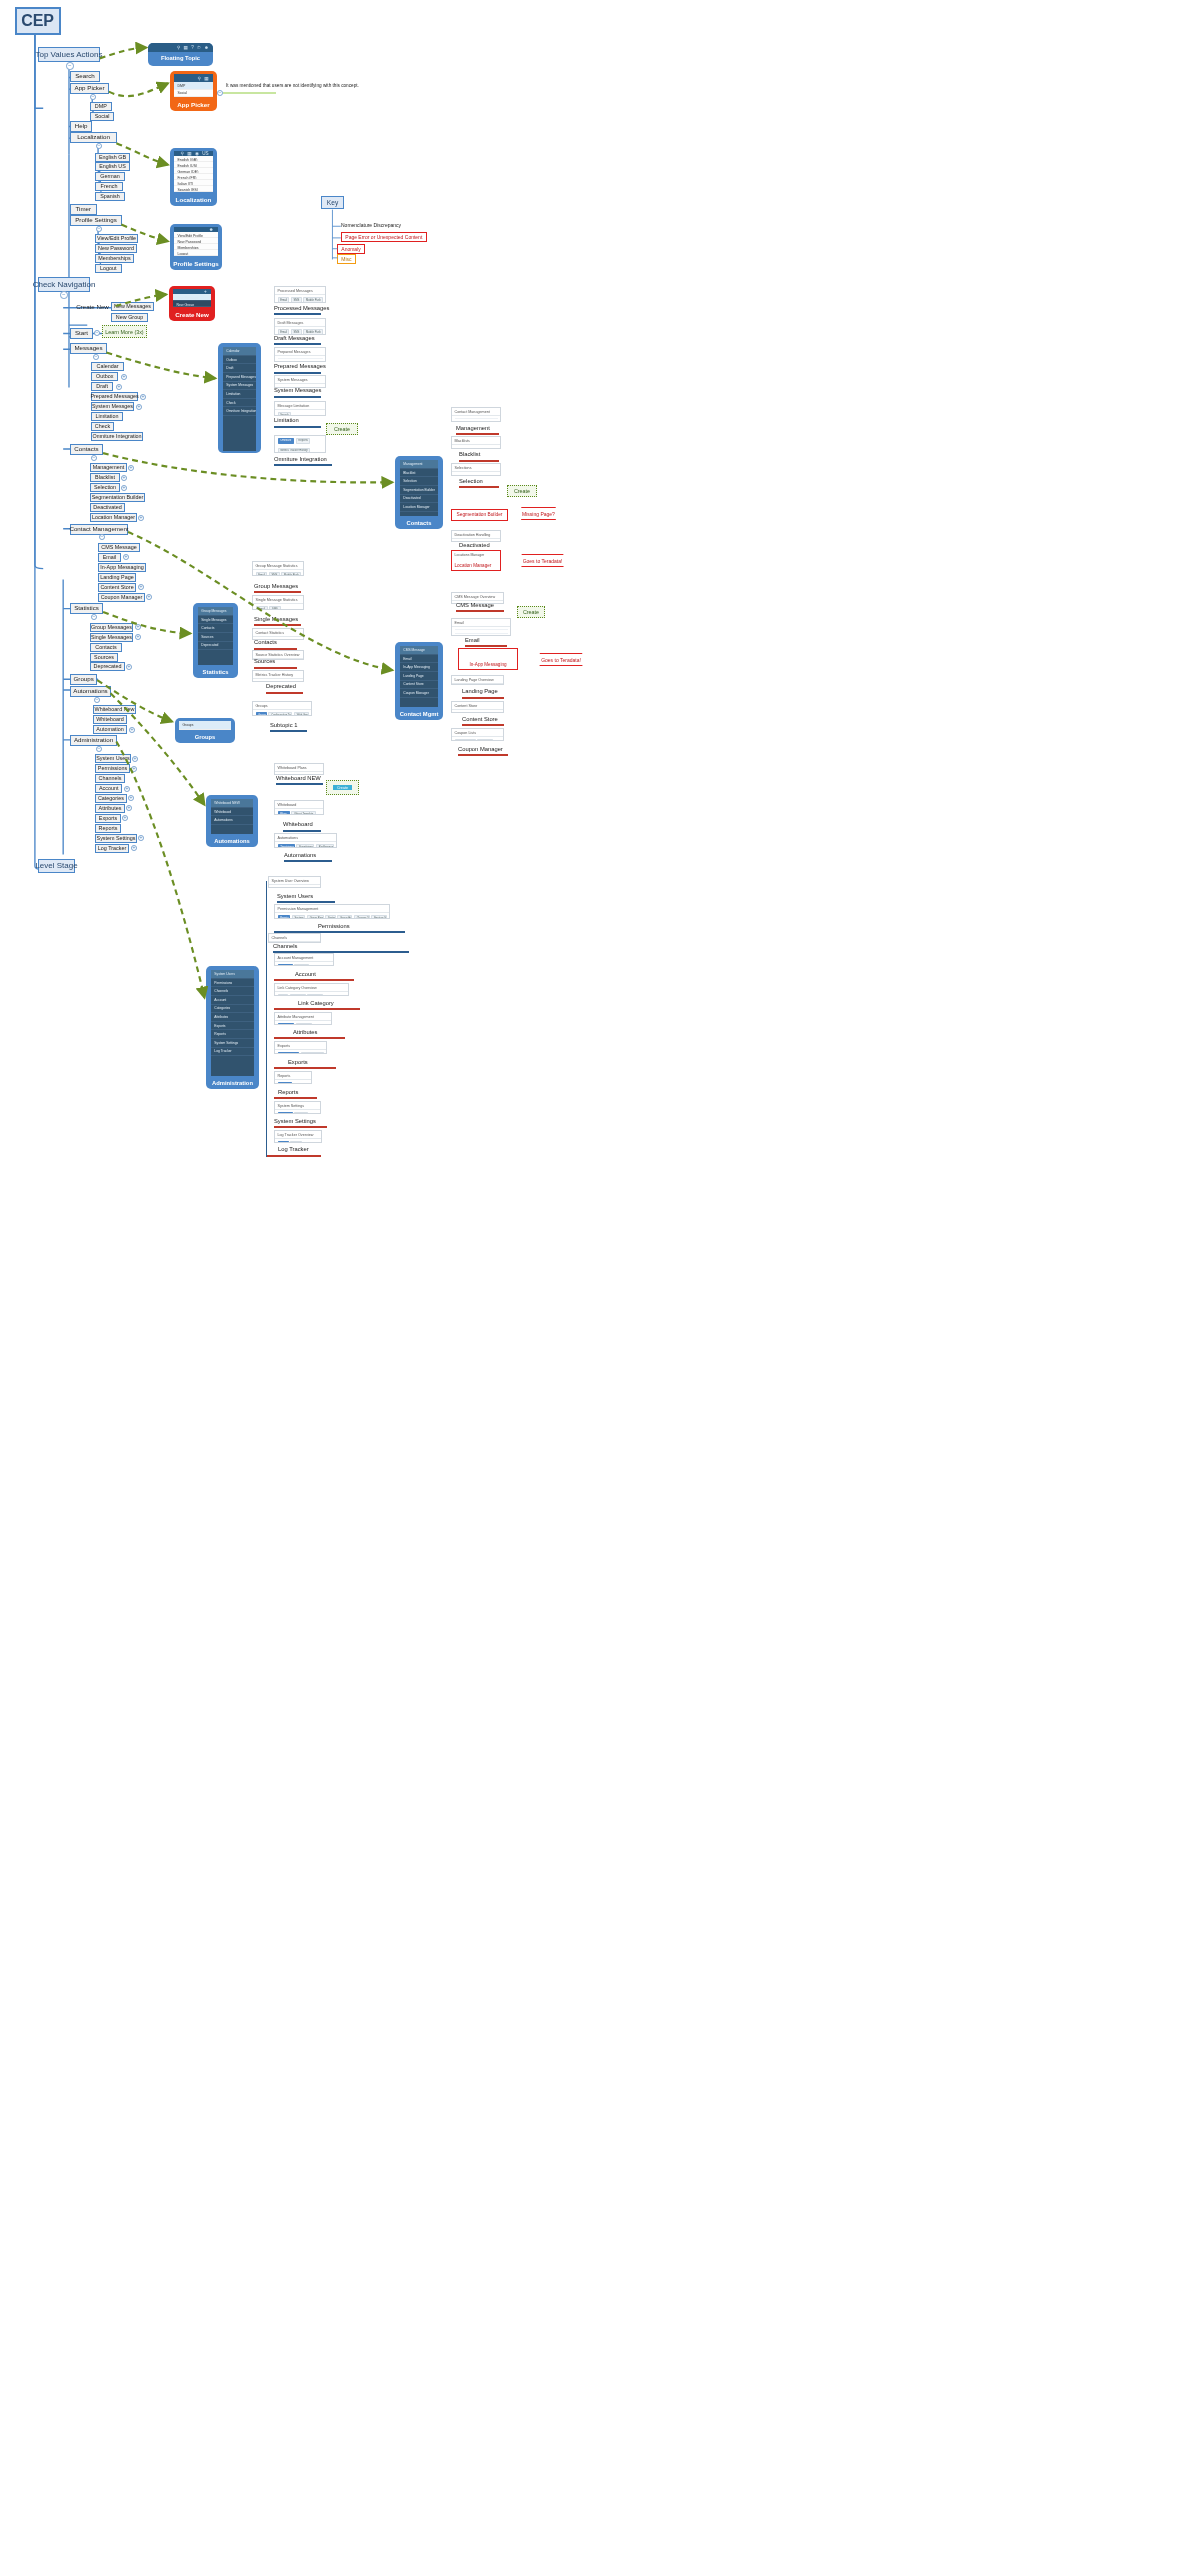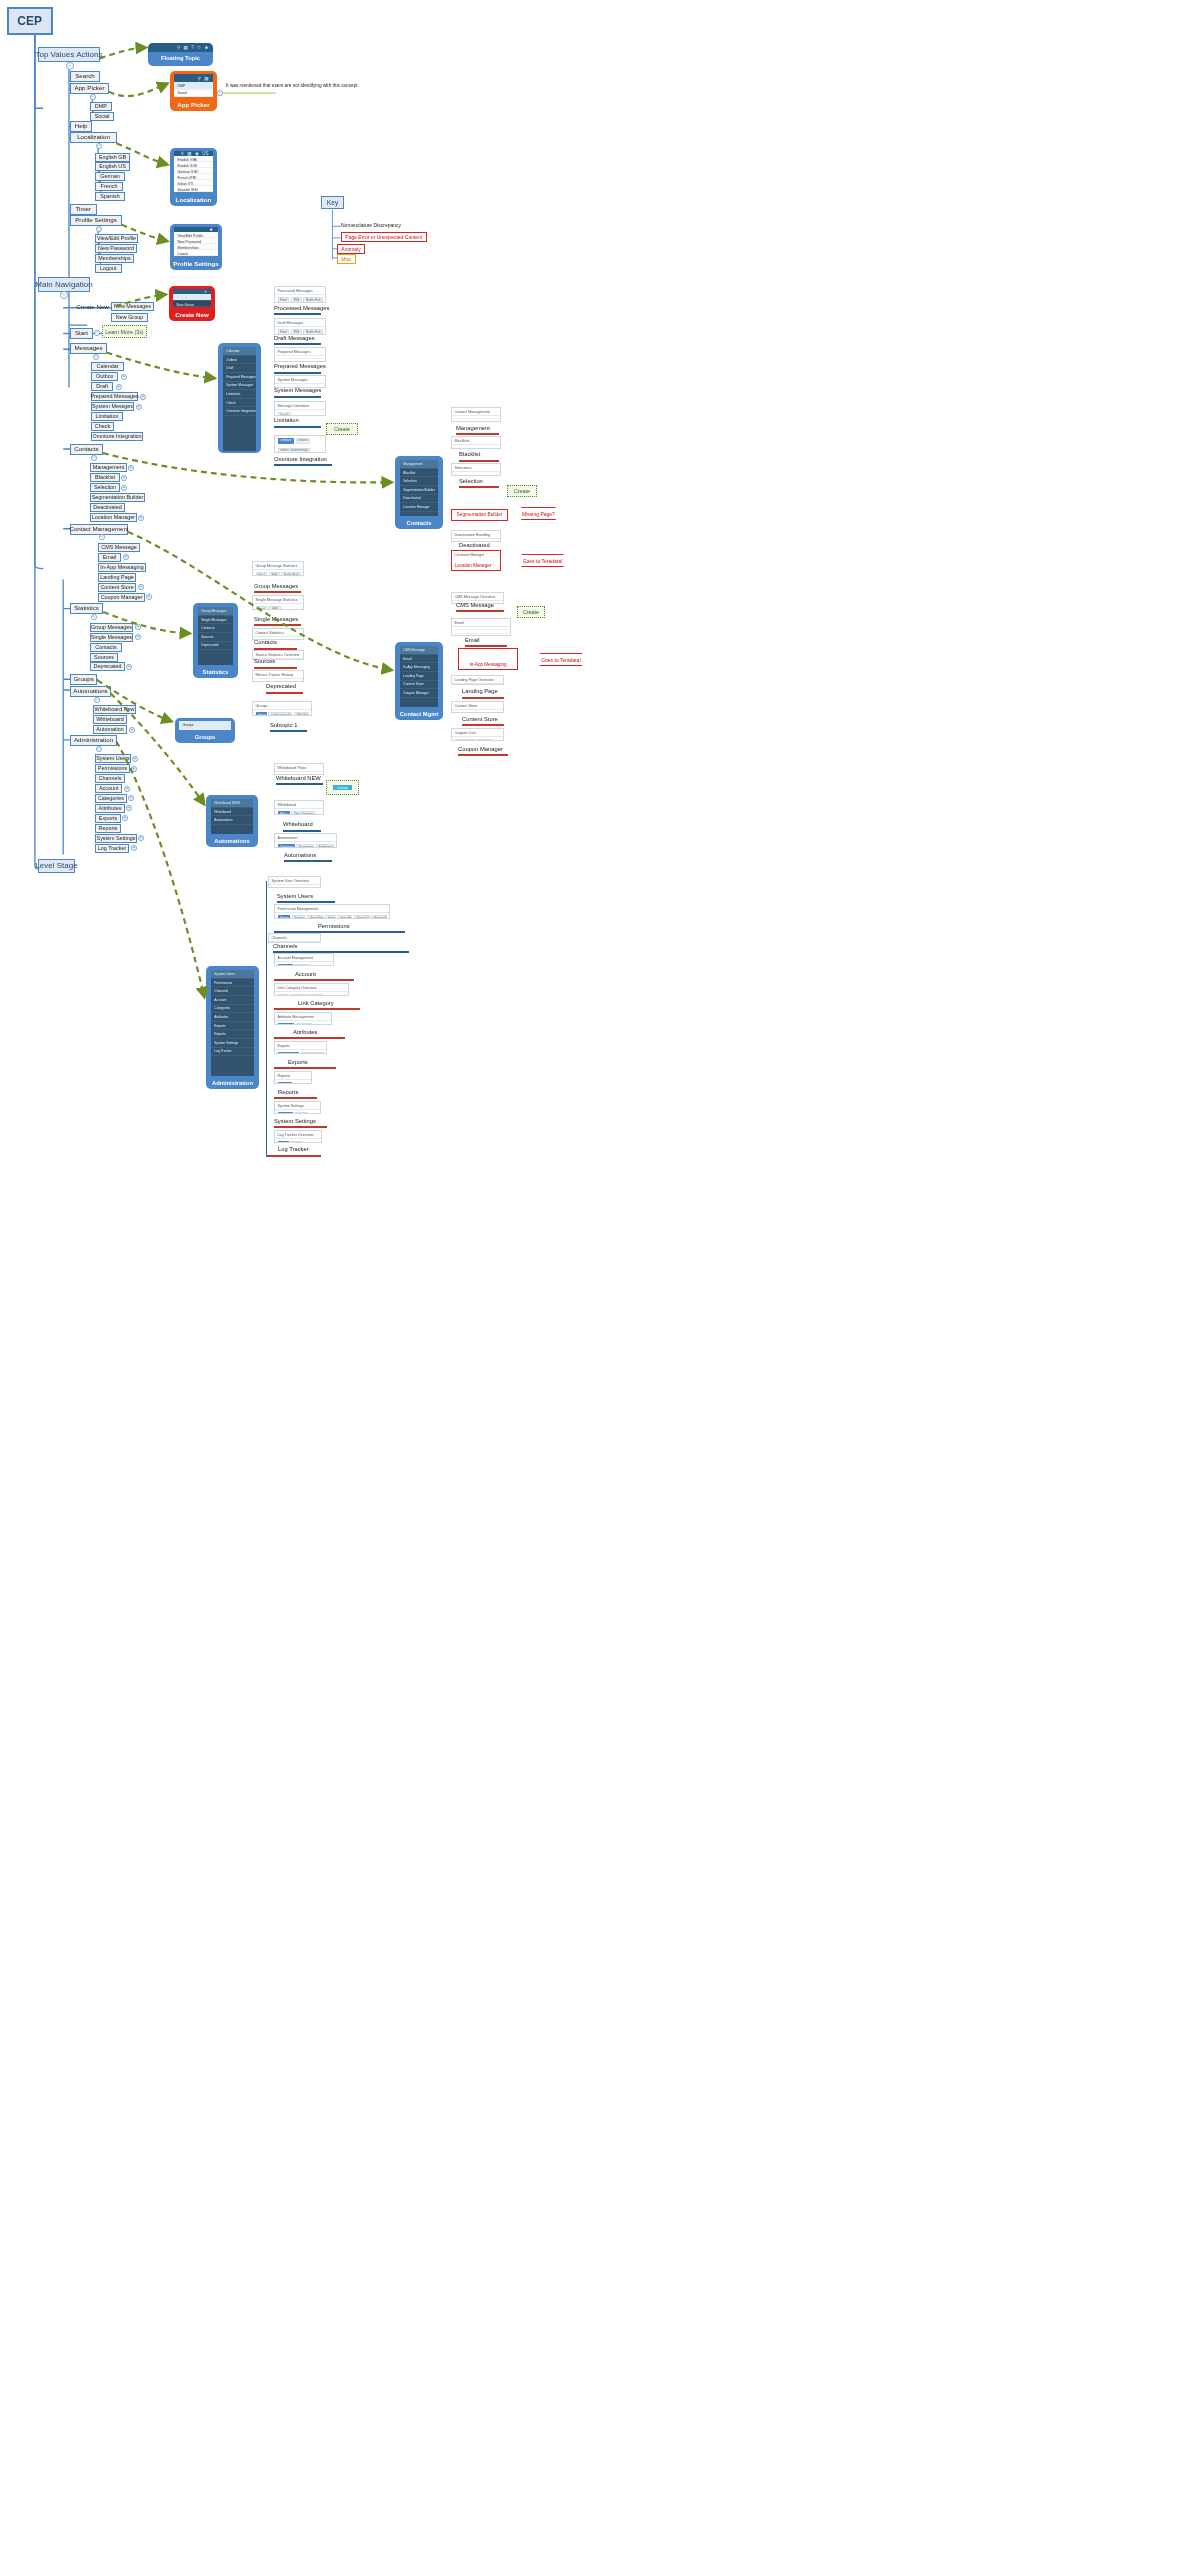--- a/index.html
+++ b/index.html
@@ -23,21 +23,21 @@
     border: 1.7px solid #4a86c8;
     color: #24405e;
     display: flex;
     align-items: center;
     justify-content: center;
     white-space: nowrap;
     line-height: 1;
   }
   .node.root {
     background:#dbe6f4; border:2.5px solid #4a86c8;
-    font-size:12px; font-weight:700; color:#2b4a6f;
+    font-size:16px; font-weight:700; color:#2b4a6f;margin-left:8px;
   }
   .node.l1 {
     background:#dfe9f6; border:1.2px solid #4a86c8;
     font-size:8px; color:#2b4a6f; padding:0 5px;
   }
   .node.l2 {
     background:#f1f1f1; border:1.3px solid #4a86c8;
     font-size:6.2px; color:#222; padding:0 4.2px;
   }
   .node.l3 {
@@ -312,21 +312,21 @@
     <span>Page Error or Unexpected Content</span>
     </div>
   <div class="keyitem box" style="left:337px; top:244px; border-color:#e02020; color:#c0151a;">
     <span>Anomaly</span>
     </div>
   <div class="keyitem box" style="left:337px; top:254px; border-color:#f39c12; color:#b9770e;">
     <span>Misc</span>
     </div>
 
   <div class="node l1" style="left:38px; top:277px; width:52px; height:15px;">
-    <span>Main Navigation</span>
+    <span>Check Navigation</span>
   </div>
   <div class="toggle" style="left:60px; top:291px;">−</div>
 
   <div class="node plain" style="left:69px; top:302px; width:47px; height:10px;">
     <span>Create New</span>
     </div>
   <div class="toggle small" style="left:111px; top:303px;">−</div>
   <div class="node l3" style="left:111px; top:302px; width:43px; height:9.1px;">
     <span>New Messages</span>
     </div>

